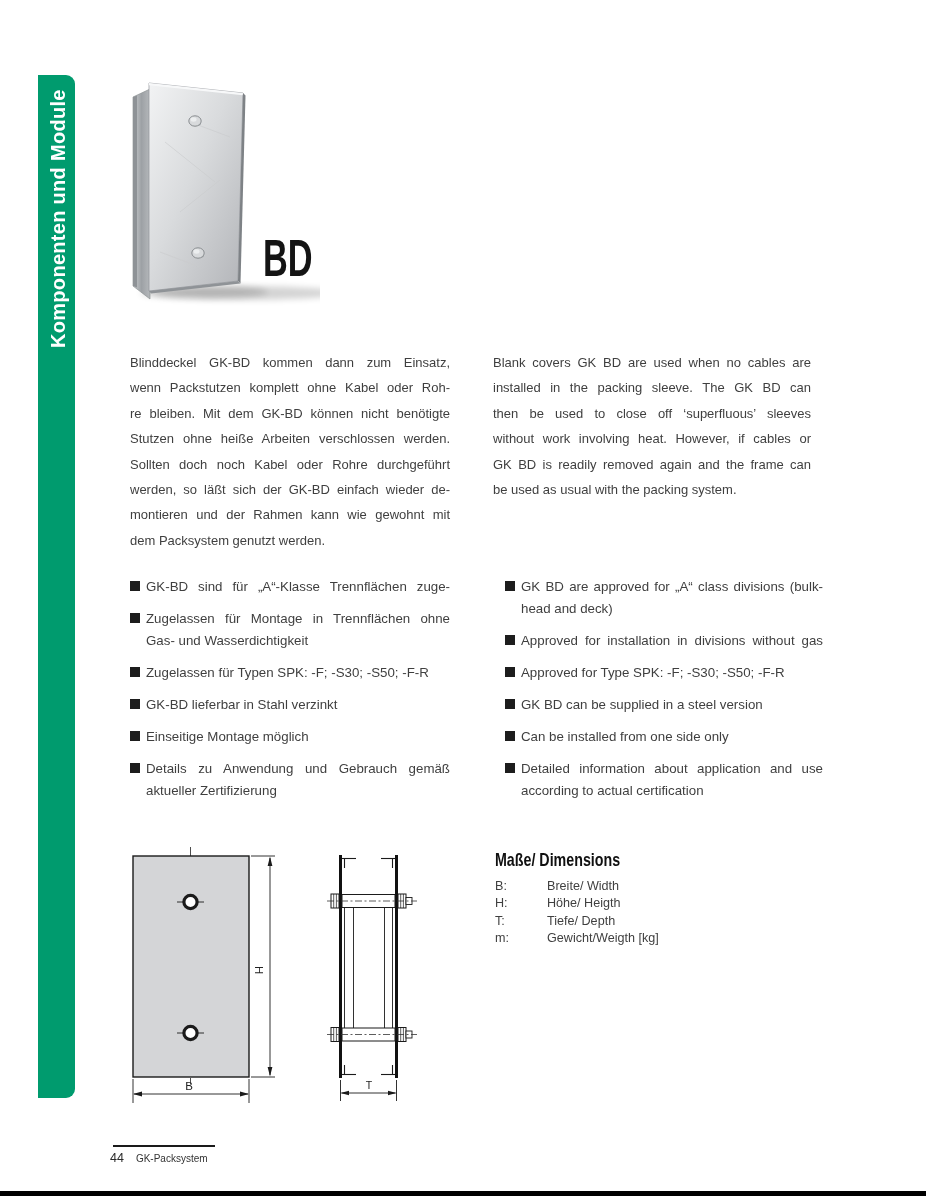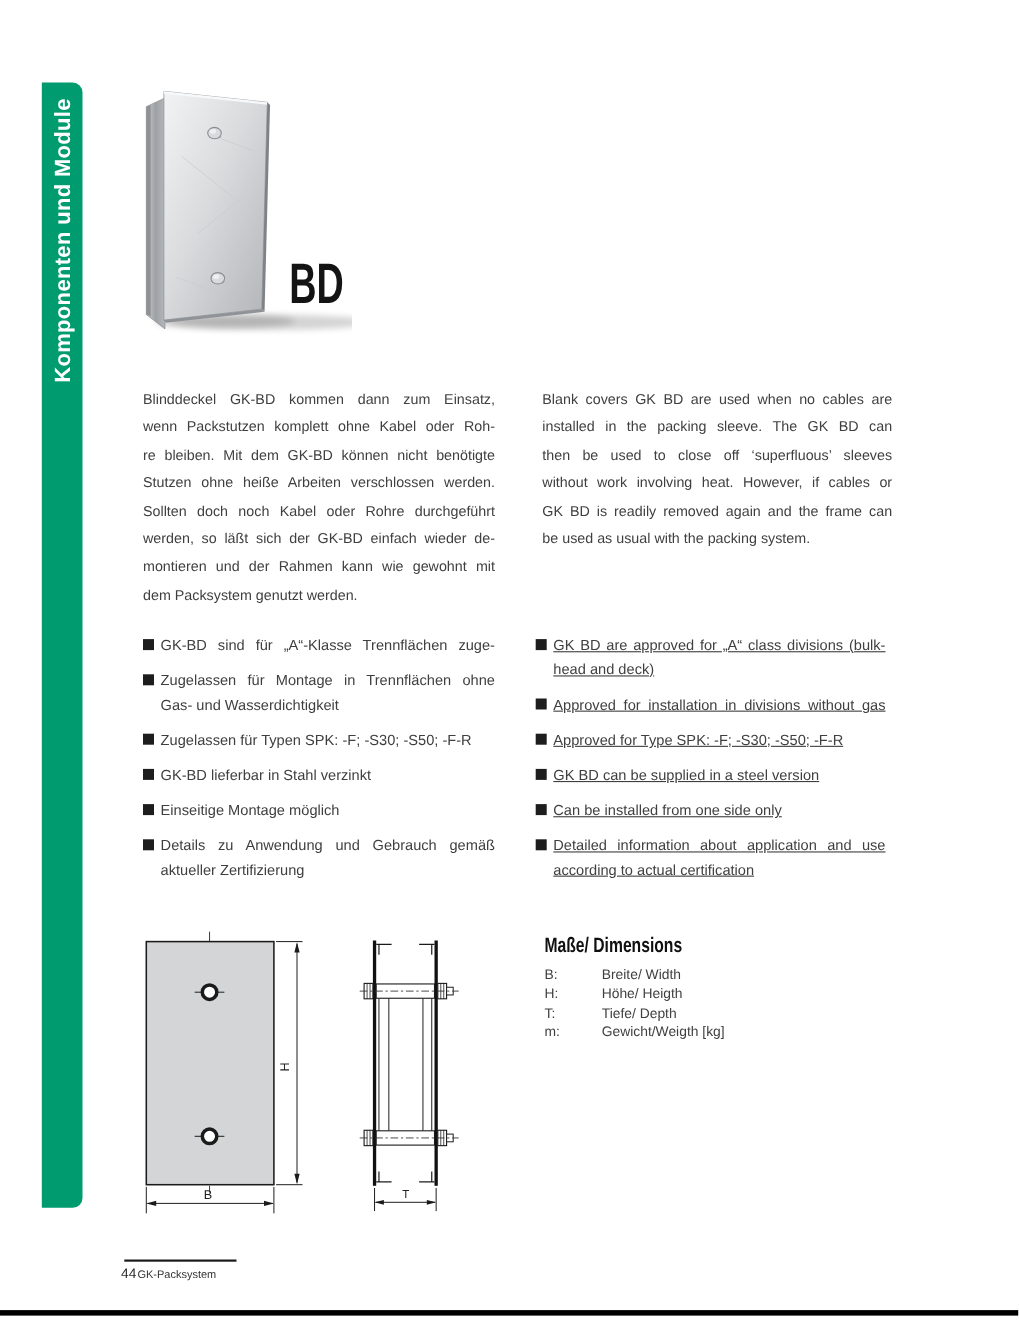--- a/index.html
+++ b/index.html
@@ -19,35 +19,35 @@
 
   
   .col{font-size:13px;line-height:25.4px;}
   .de-col{left:130px;top:350px;width:320px;}
   .en-col{left:493px;top:350px;width:318px;}
   .pline.j, .bline.j{text-align:justify;text-align-last:justify;-moz-text-align-last:justify;}
 
   
   .features{font-size:13.3px;line-height:22px;}
   .feat-de{left:130px;top:576px;width:320px;}
-  .feat-en{left:487px;top:576px;width:318px;text-decoration:underline;}
+  .feat-en{left:505px;top:576px;width:318px;}
   .item{display:flex;margin-bottom:10px;}
   .sq{flex:none;width:10px;height:10px;background:#1d1d1d;margin:5px 6px 0 0;}
   .btext{flex:1;}
 
   
   .dim-heading{left:495px;top:849px;font-size:19px;font-weight:bold;color:#101010;
         transform:scaleX(.75);transform-origin:0 0;white-space:nowrap;}
   .legend{left:495px;top:878px;font-size:12.6px;line-height:17.4px;}
   .legend-row{display:flex;}
   .legend-key{width:52px;}
 
   
   .footer-rule{left:113px;top:1145px;width:102px;height:2px;background:#1a1a1a;}
-  .footer{left:110px;top:1151px;display:flex;align-items:baseline;gap:1px;color:#333;font-size:10px;}
+  .footer{left:110px;top:1151px;display:flex;align-items:baseline;gap:12px;color:#333;font-size:10px;}
   .footer .num{font-size:12.5px;color:#2b2b2b;}
   .bottom-bar{left:0;top:1191px;width:926px;height:5px;background:#000;}
 
   svg text{font-family:"Liberation Sans",sans-serif;}
 </style>
 </head>
 <body>
 
 <div class="page">
 

